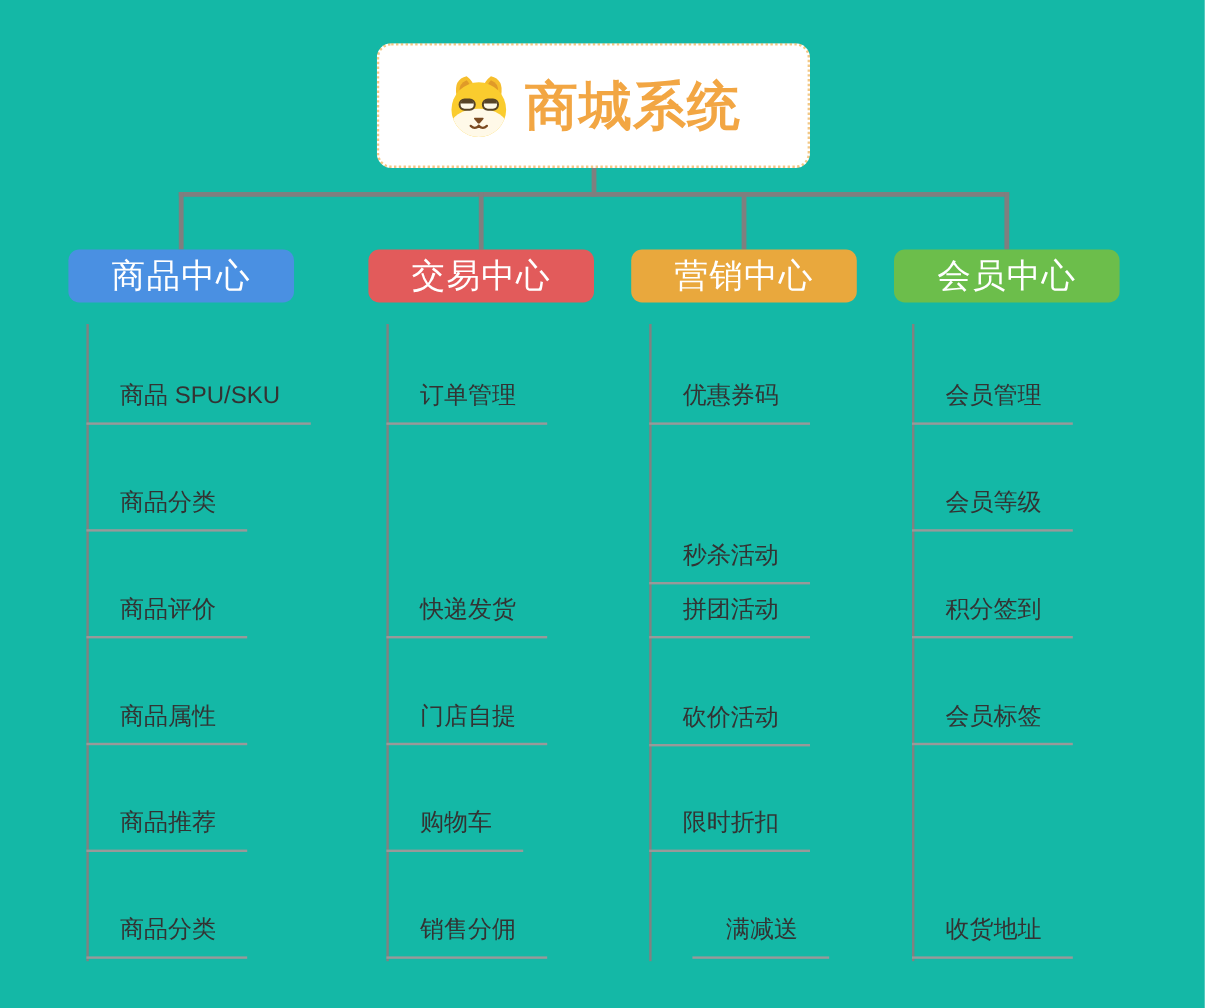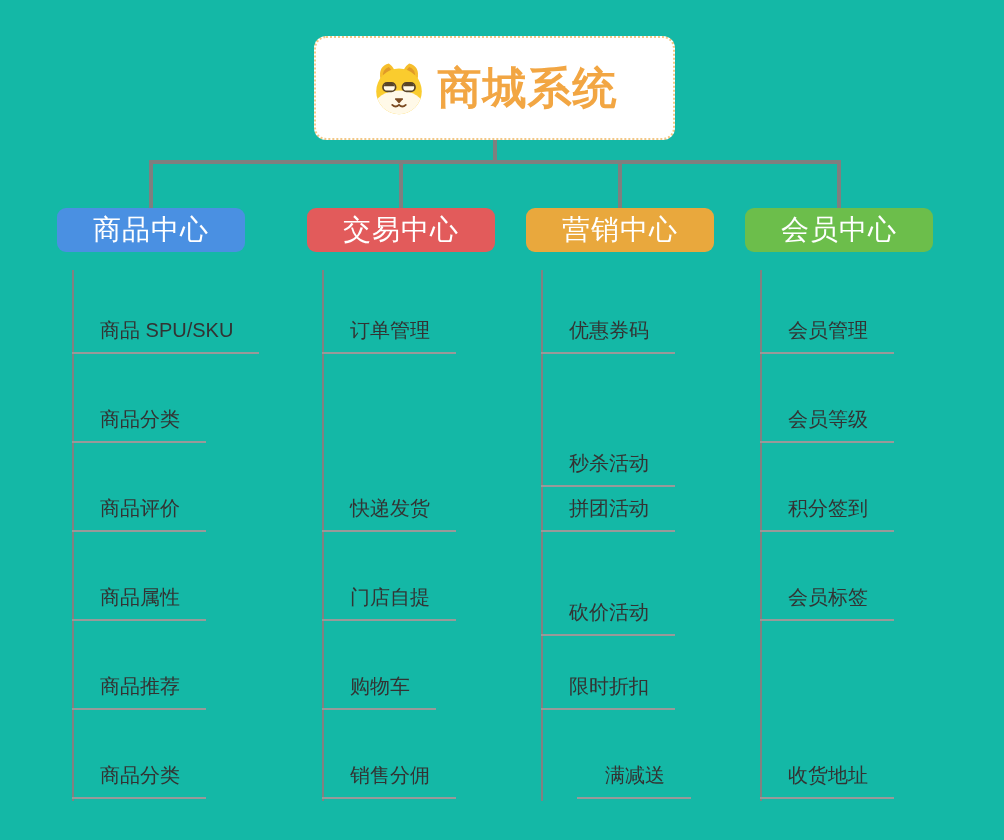--- a/index.html
+++ b/index.html
@@ -130,21 +130,21 @@
         <div class="leaf" style="top: 402px;">购物车</div>
         <div class="leaf" style="top: 491px;">销售分佣</div>
       </div>
       <div class="connector" style="left: 618px; top: 160px; width: 4px; height: 48px;"></div>
       <div class="branch-header" style="left: 526px; width: 188px; background: rgb(233, 168, 61);">营销中心</div>
       <div class="branch-col" style="left: 541px;">
         <div class="col-line"></div>
         <div class="leaf" style="top: 46px;">优惠券码</div>
         <div class="leaf" style="top: 135px; margin-top: 44px;">秒杀活动</div>
         <div class="leaf" style="top: 224px;">拼团活动</div>
-        <div class="leaf" style="top: 328px;">砍价活动</div>
+        <div class="leaf" style="top: 314px;">砍价活动</div>
         <div class="leaf" style="top: 402px;">限时折扣</div>
         <div class="leaf" style="top: 491px; margin-left: 36px;">满减送</div>
       </div>
       <div class="connector" style="left: 837px; top: 160px; width: 4px; height: 48px;"></div>
       <div class="branch-header" style="left: 745px; width: 188px; background: rgb(108, 190, 75);">会员中心</div>
       <div class="branch-col" style="left: 760px;">
         <div class="col-line"></div>
         <div class="leaf" style="top: 46px;">会员管理</div>
         <div class="leaf" style="top: 135px;">会员等级</div>
         <div class="leaf" style="top: 224px;">积分签到</div>

